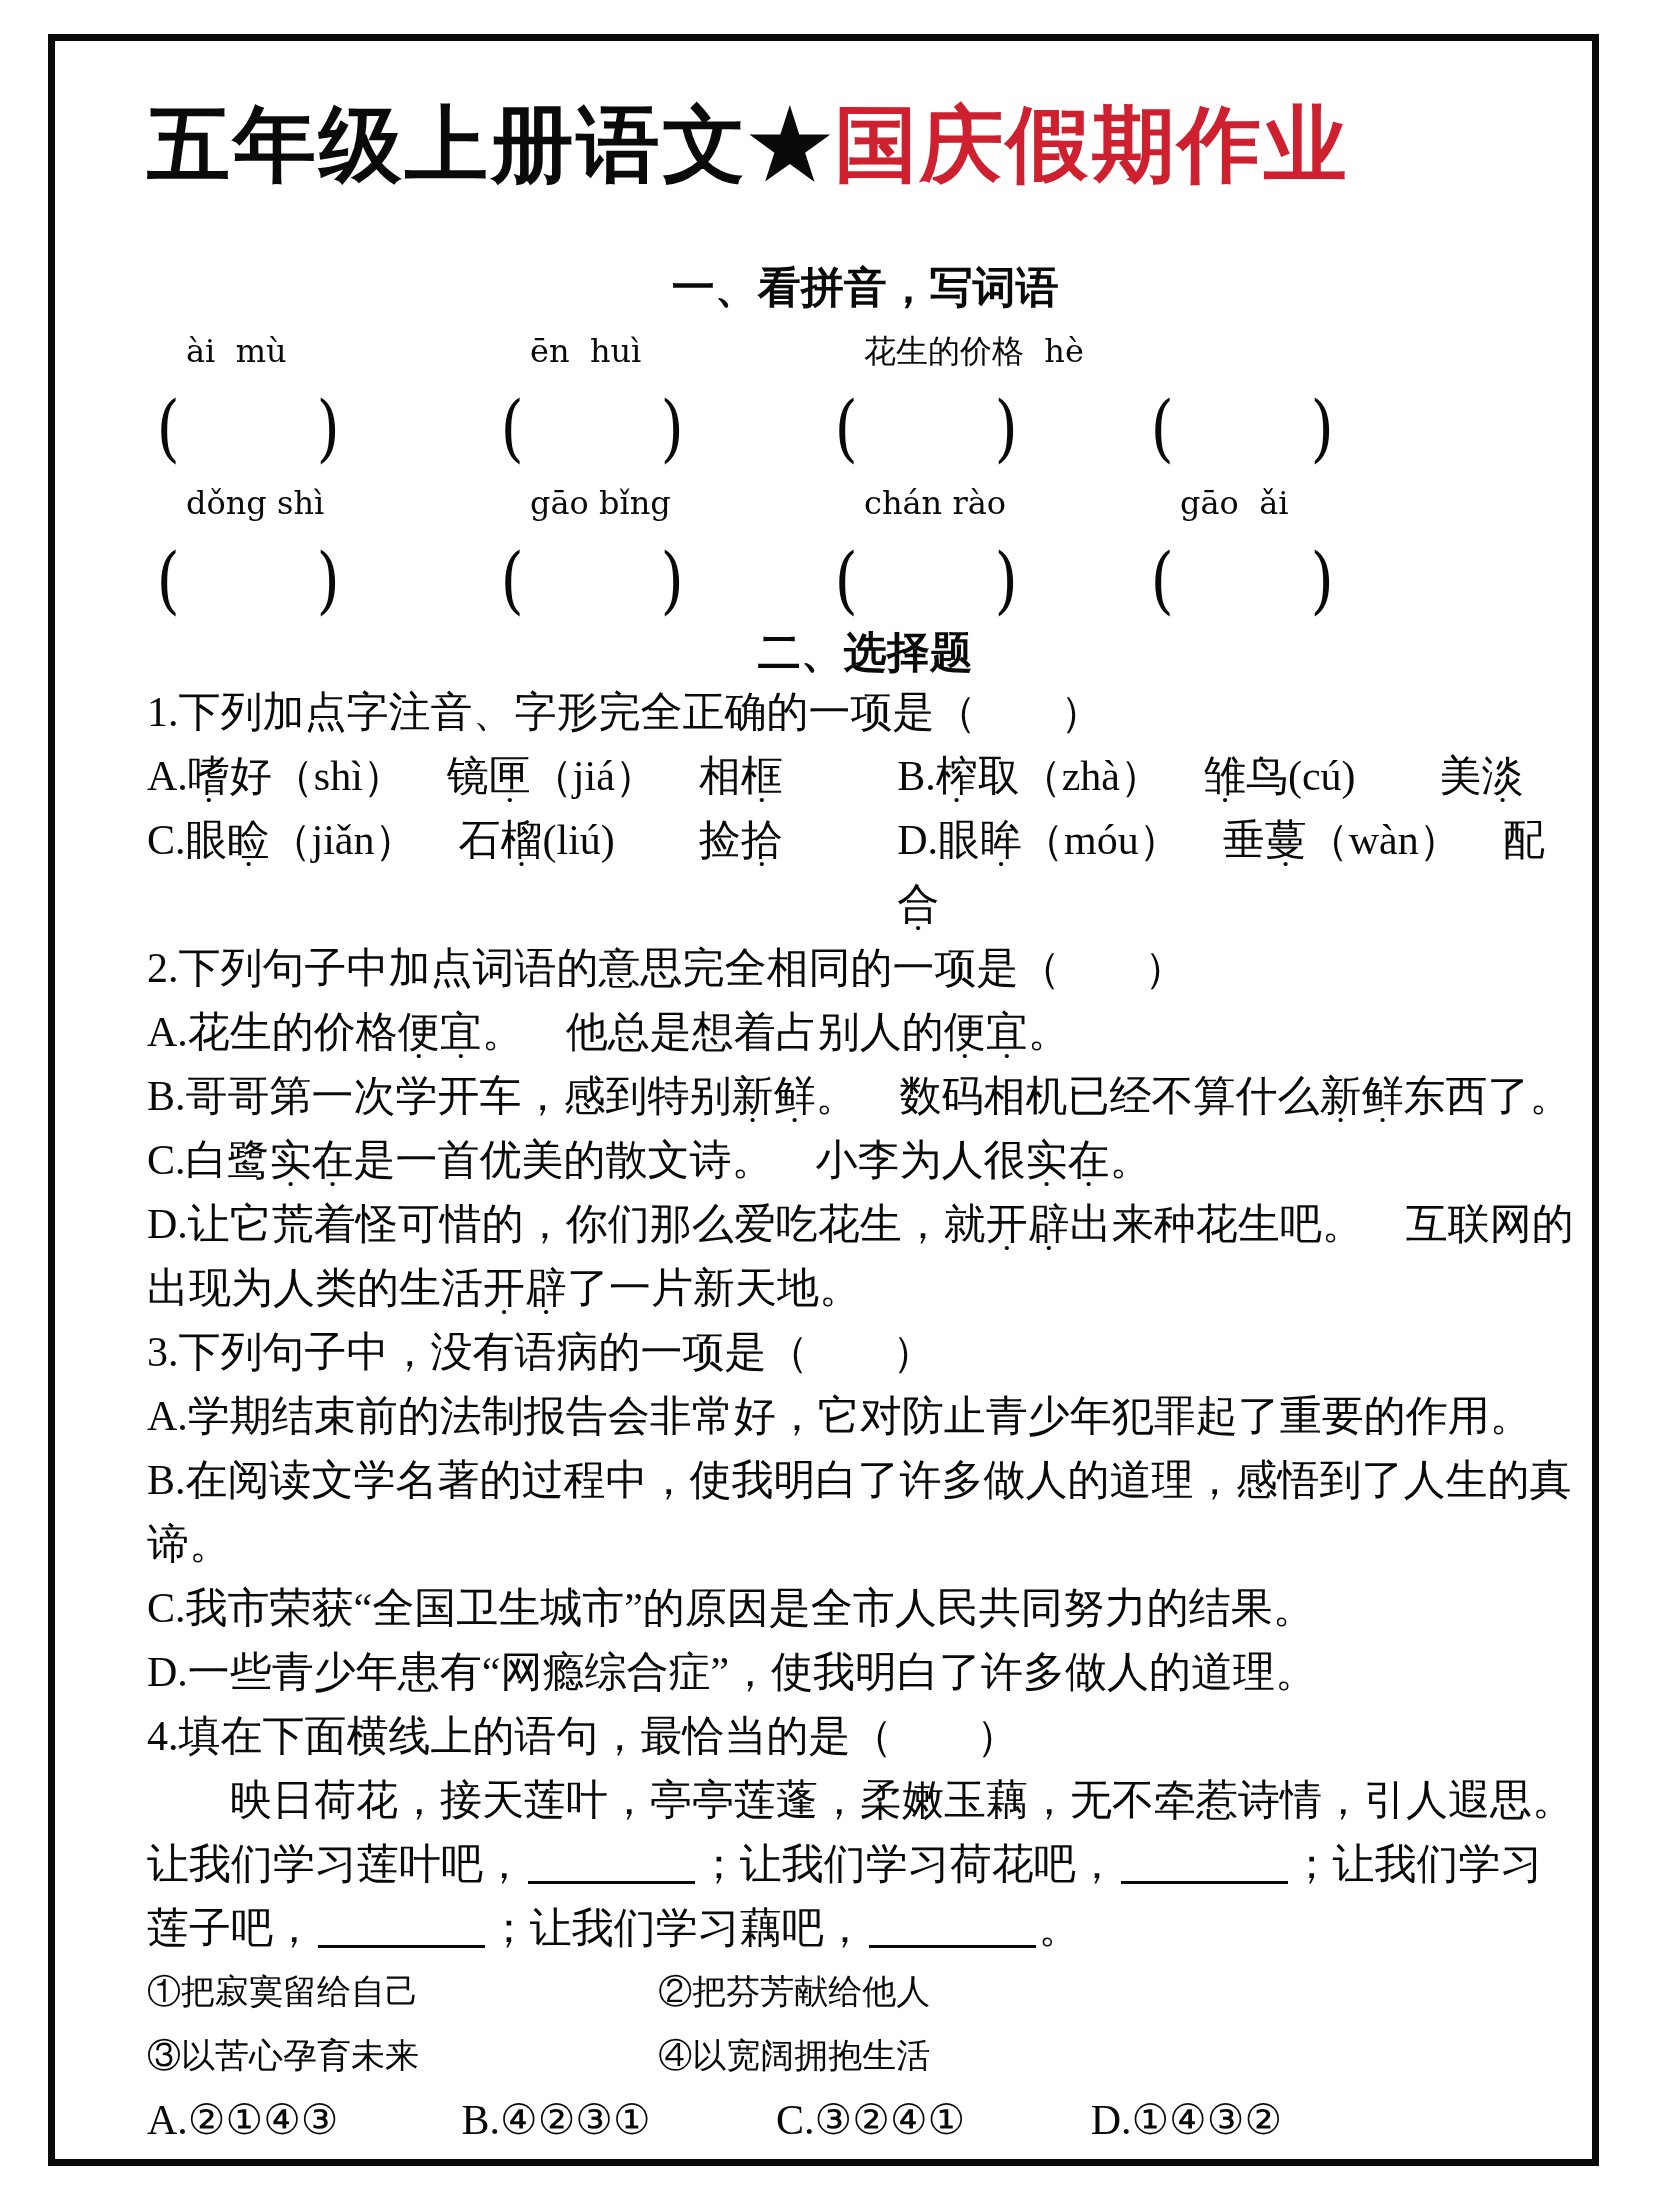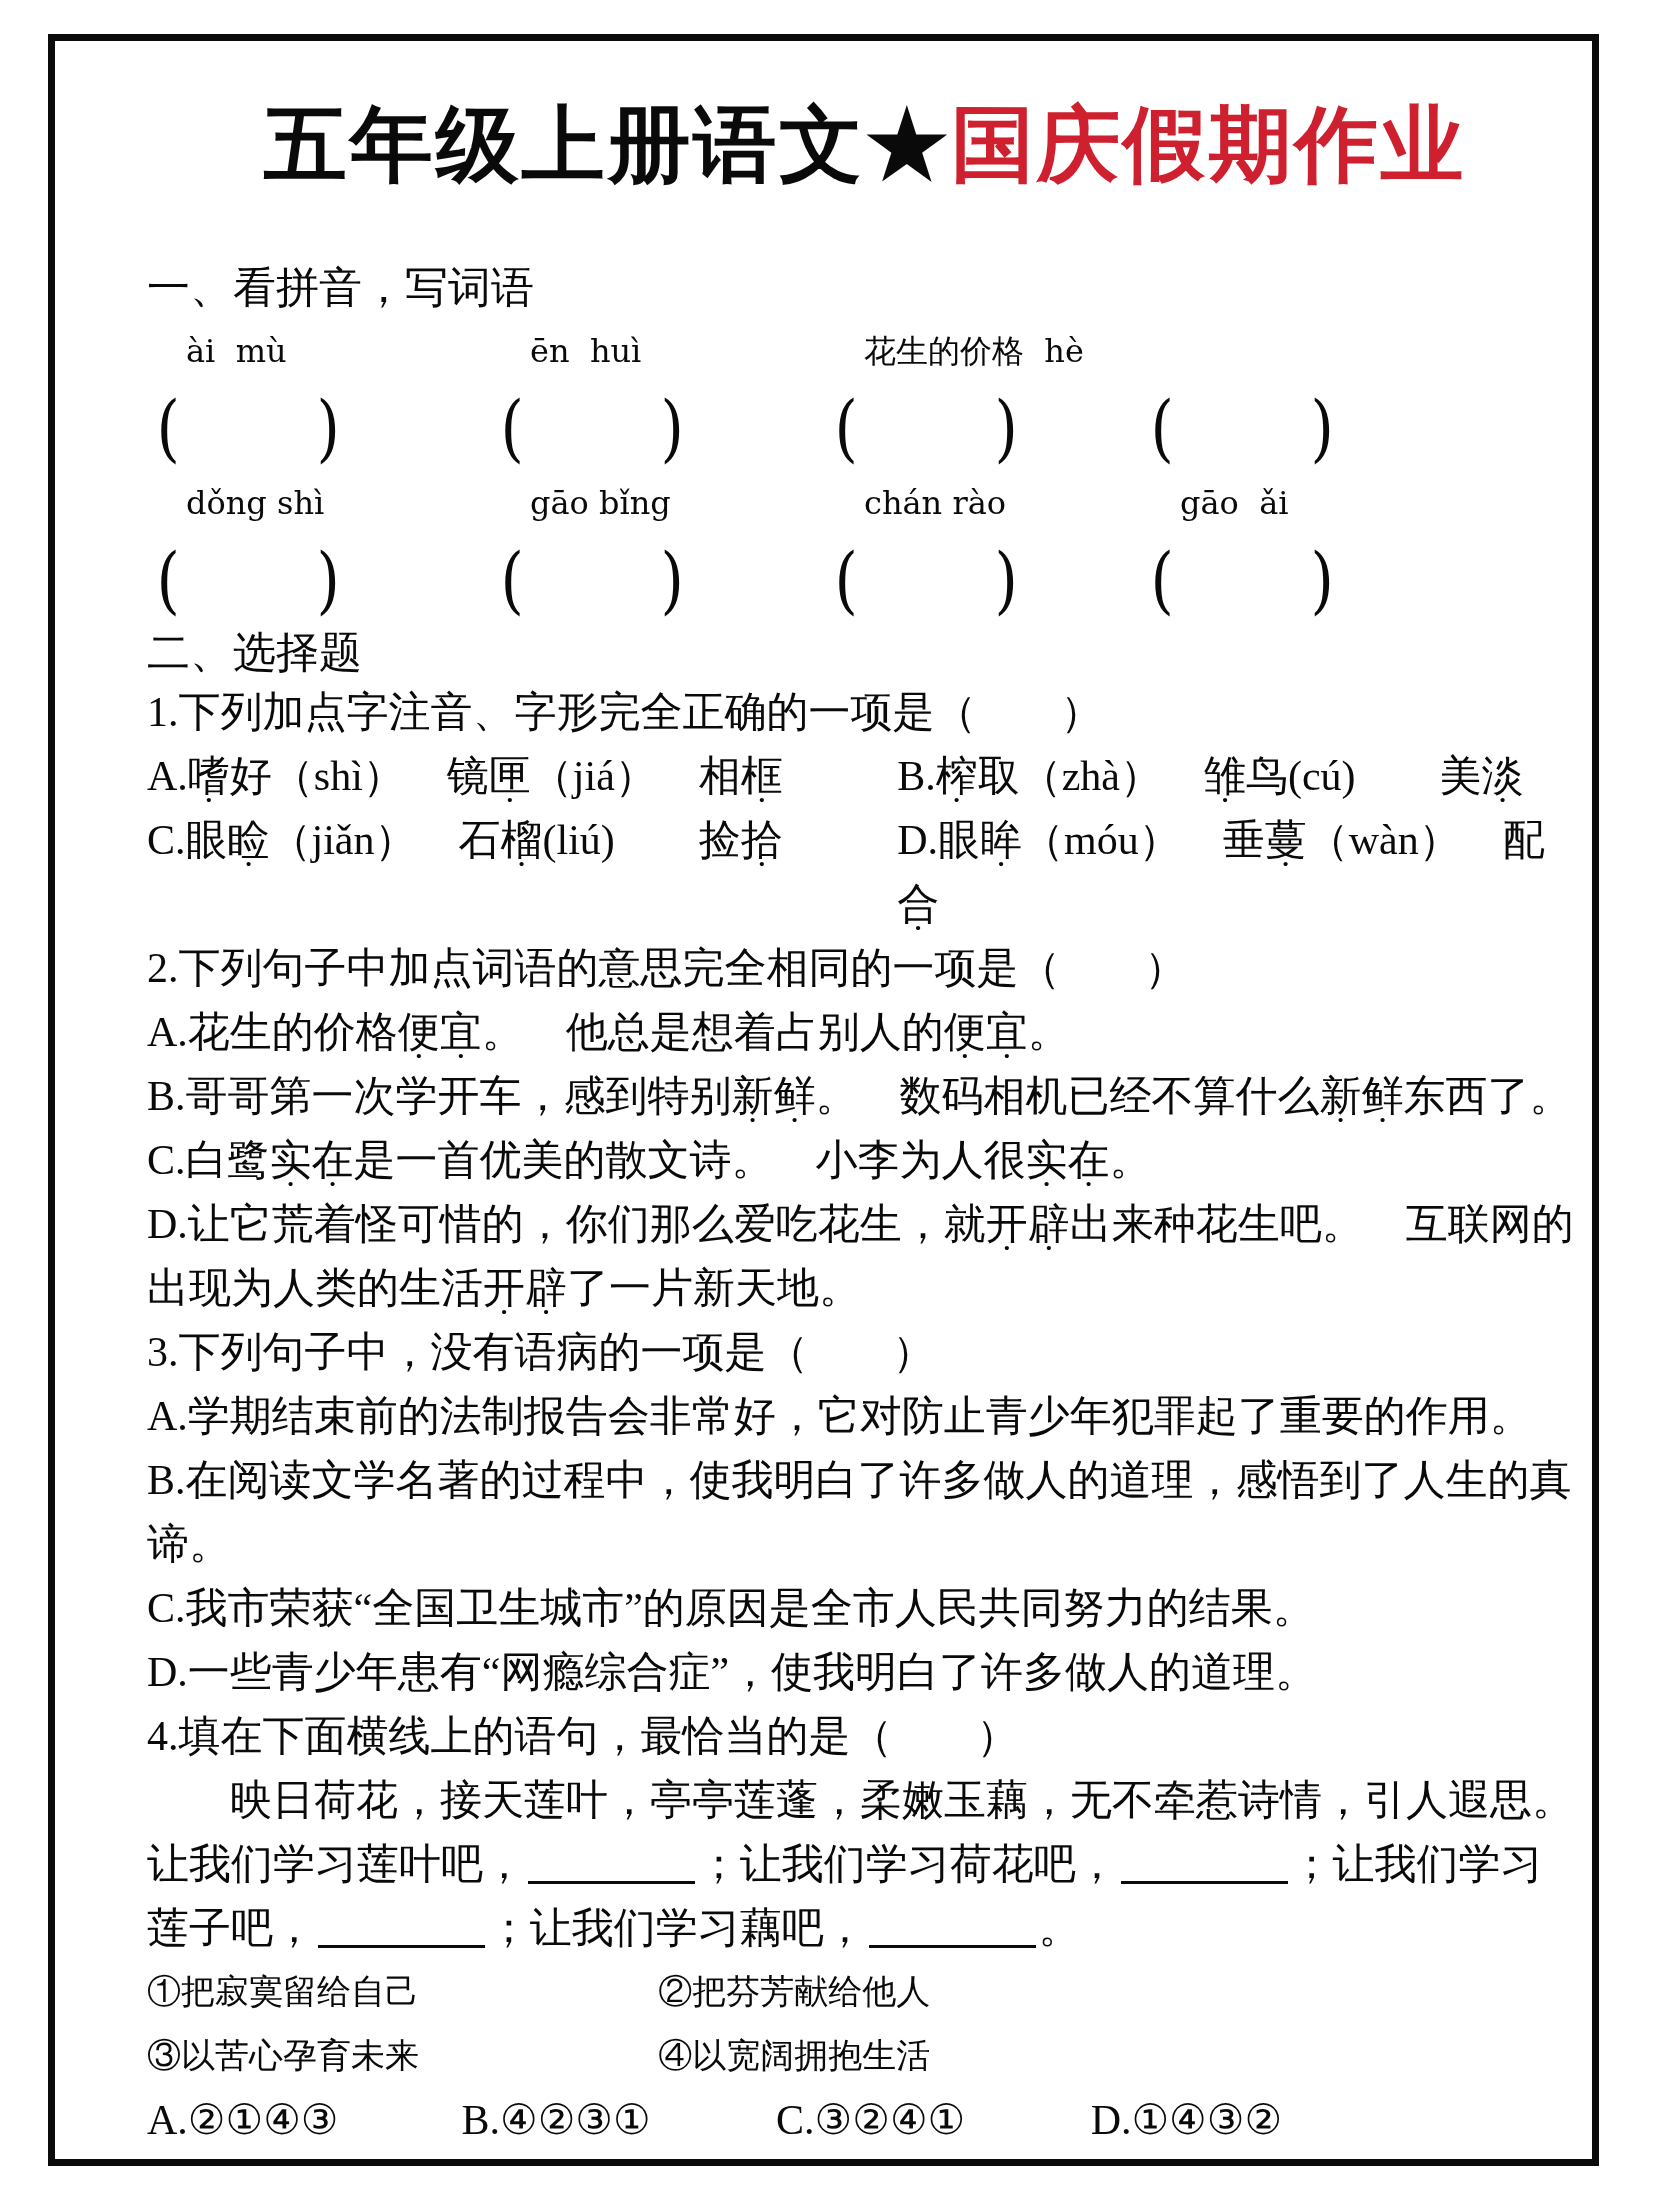--- a/index.html
+++ b/index.html
@@ -8,23 +8,23 @@
     font-family:"Liberation Serif","DejaVu Serif",serif;color:#0a0a0a;
     -webkit-font-smoothing:antialiased;
   }
   .frame{
     position:absolute;left:48px;top:34px;width:1551px;height:2132px;
     border:7.8px solid #0b0b0b;box-sizing:border-box;
     padding:56px 8.7px 0 92px;overflow:hidden;background:#fff;
   }
   .title{
     margin:0;font-size:83px;line-height:97px;font-weight:bold;
-    text-align:center;white-space:nowrap;letter-spacing:2.9px;
+    text-align:left;white-space:nowrap;letter-spacing:2.9px;
   }
-  .s-header{font-size:43px;font-weight:normal;line-height:54px;}
+  .s-header{font-size:43px;font-weight:bold;line-height:54px;text-align:center;}
   .s1{margin-top:67px;}
   .s2{margin-top:7.3px;}
   .s3{margin-top:3.9px;}
   .py-row{
     display:grid;grid-template-columns:344px 334px 316px 1fr;
     padding-left:39px;font-family:"DejaVu Serif",serif;
     font-size:32px;line-height:73px;white-space:pre;
   }
   .br-row{
     display:grid;grid-template-columns:344px 334px 316px 1fr;

